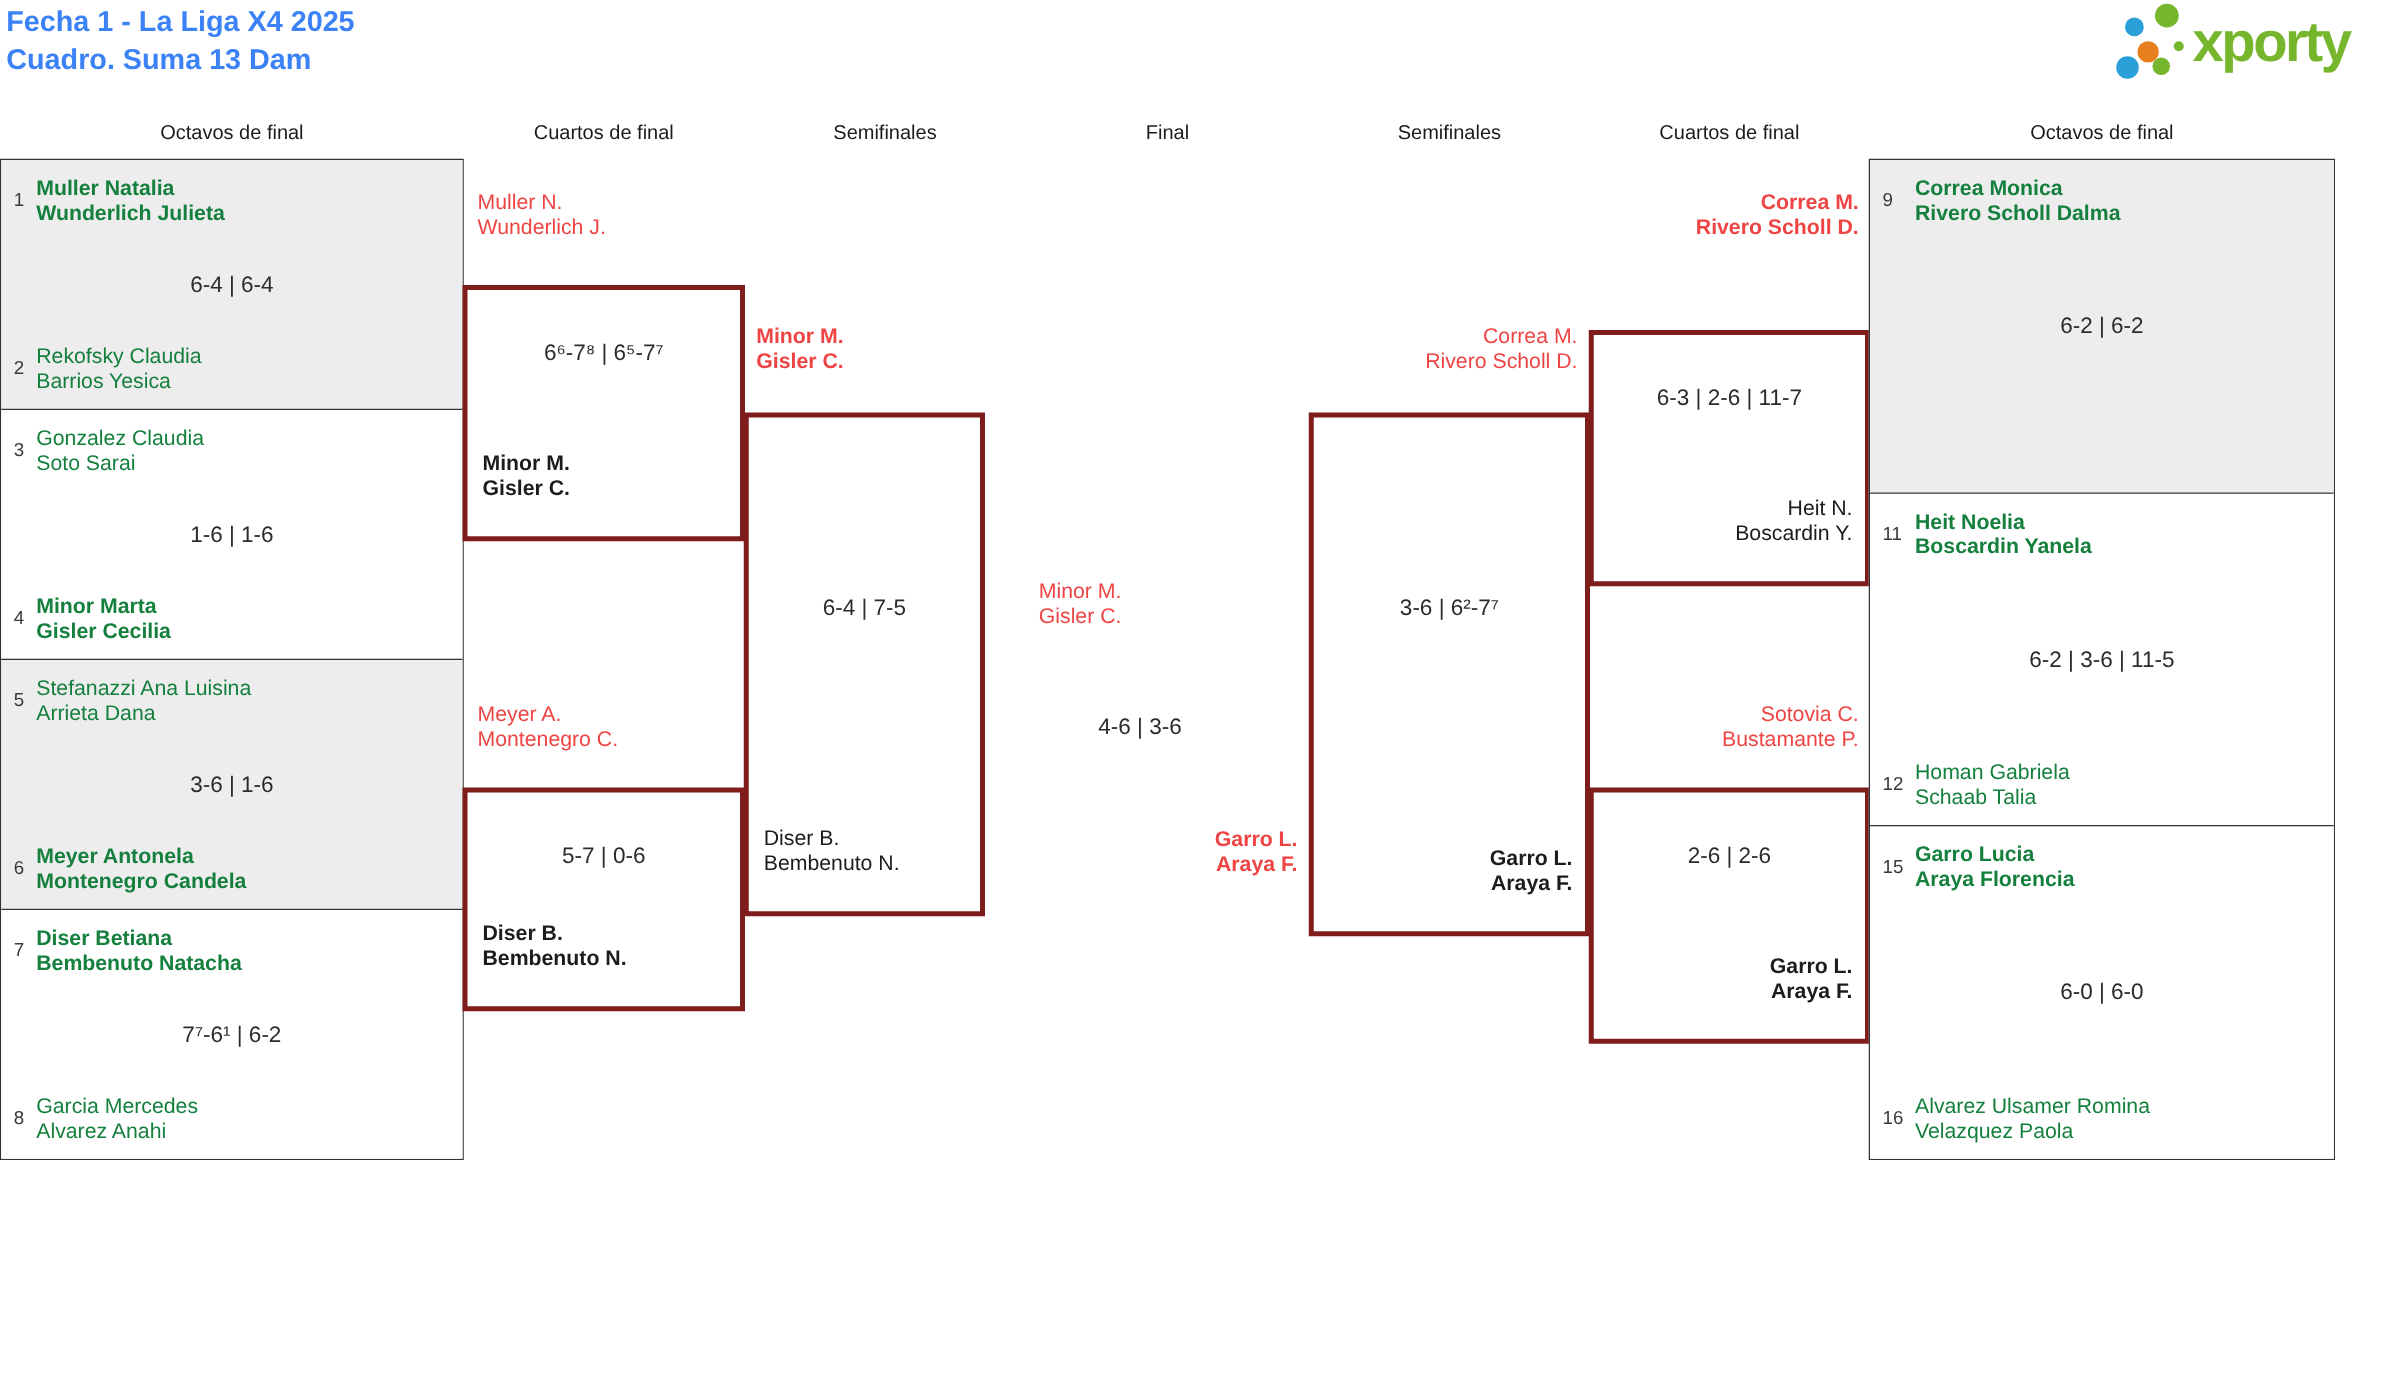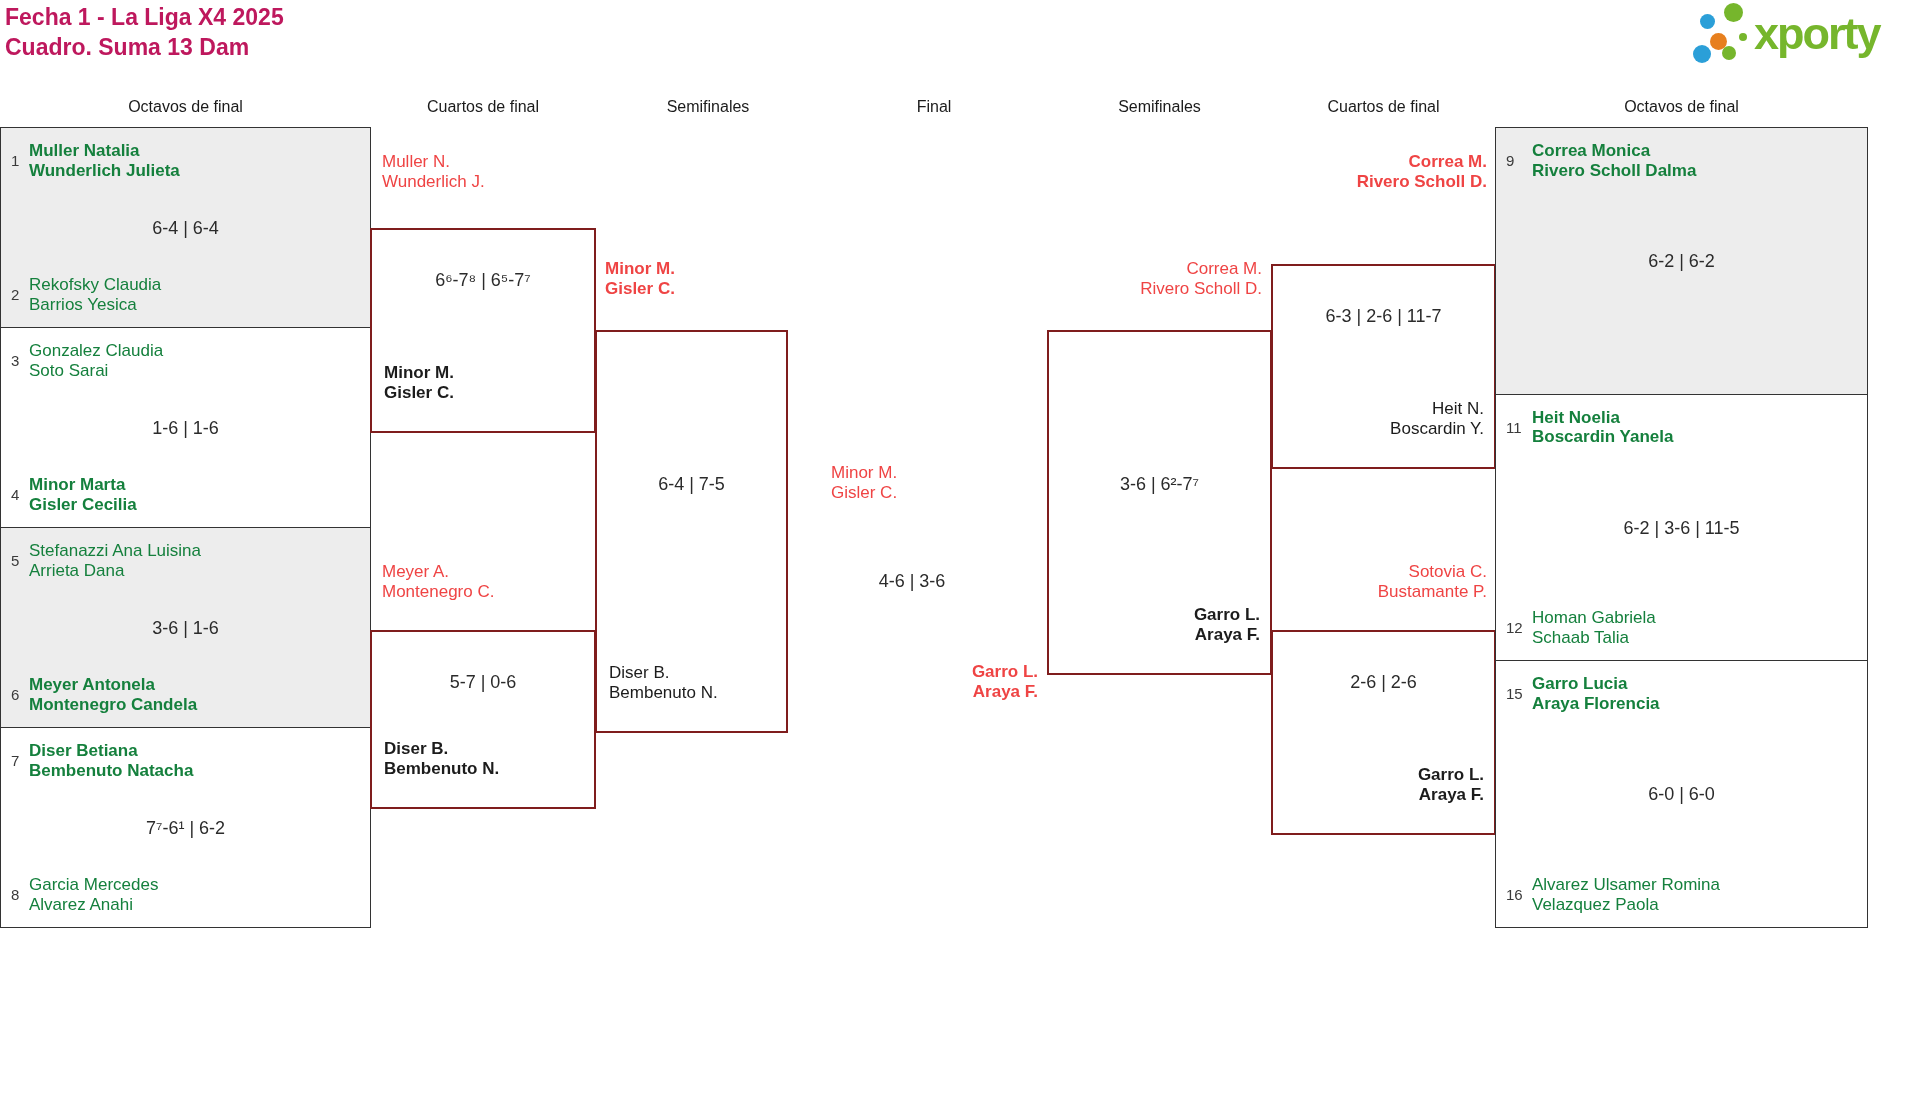--- a/index.html
+++ b/index.html
@@ -1,21 +1,21 @@
 <!DOCTYPE html>
 <html><head>
 <meta charset="utf-8">
 <style>
   * { margin:0; padding:0; box-sizing:border-box; }
   html,body { background:#fff; }
   body { font-family:"Liberation Sans","DejaVu Sans",sans-serif; color:#1c1c1c; }
   .stage { position:relative; width:1920px; height:1100px; background:#fff; overflow:hidden; }
 
   
-  .title { position:absolute; left:5px; top:2px; font-size:23px; line-height:30px; font-weight:700; color:#be185d; }
+  .title { position:absolute; left:5px; top:2px; font-size:23px; line-height:30px; font-weight:700; color:#3b82f6; }
 
   
   .logo { position:absolute; left:1690px; top:0; width:230px; height:72px; cursor:pointer; }
   .dot { position:absolute; border-radius:50%; }
   .d1 { left:10px; top:14px; width:15px; height:15px; background:#2b9fd8; }
   .d2 { left:34px; top:3px;  width:19px; height:19px; background:#76b62c; }
   .d3 { left:20px; top:33px; width:17px; height:17px; background:#e77f1e; }
   .d4 { left:3px;  top:45px; width:18px; height:18px; background:#2b9fd8; }
   .d5 { left:32px; top:46px; width:14px; height:14px; background:#76b62c; }
   .d6 { left:49px; top:33px; width:8px;  height:8px;  background:#76b62c; }
@@ -43,27 +43,27 @@
   .team-row.top { top:13px; }
   .team-row.bottom { bottom:13px; }
   .seed { flex:0 0 auto; font-size:15px; color:#3a3a3a; margin-right:4px; min-width:14px; }
   .oct-right .seed { min-width:22px; }
   .names { font-size:17px; line-height:19.5px; color:#15803d; }
   .ln { display:block; }
   .bold { font-weight:700; }
   .cell-score { position:absolute; top:50%; left:0; right:0; transform:translateY(-50%); text-align:center; font-size:18px; color:#2b2b2b; }
 
   
-  .box { position:absolute; border:2px solid #7f1d1d; }
+  .box { position:absolute; border:4px solid #7f1d1d; }
   .qbox-la { left:370px;  top:228px; width:226px; height:205px; }
   .qbox-lb { left:370px;  top:630px; width:226px; height:179px; }
   .qbox-ra { left:1271px; top:228px; width:225px; height:205px;margin-top:36px; }
   .qbox-rb { left:1271px; top:630px; width:225px; height:205px; }
   .sbox-l  { left:595px;  top:330px; width:193px; height:403px; }
-  .sbox-r  { left:1047px; top:330px; width:225px; height:345px; }
+  .sbox-r  { left:1047px; top:330px; width:225px; height:419px; }
   .box-score { position:absolute; top:40px; left:0; right:0; text-align:center; font-size:18px; color:#2b2b2b; }
   .sbox-l .box-score, .sbox-r .box-score { top:142px; }
   .box-name { position:absolute; font-size:17px; line-height:20px; }
   .box-name.l { left:12px; bottom:28px; }
   .box-name.r { right:10px; bottom:28px; text-align:right; }
 
   
   .flabel { position:absolute; font-size:17px; line-height:20px; color:#ef4444; }
   .q-label-la { left:382px;  top:152px; }
   .q-label-lb { left:382px;  top:562px; }

